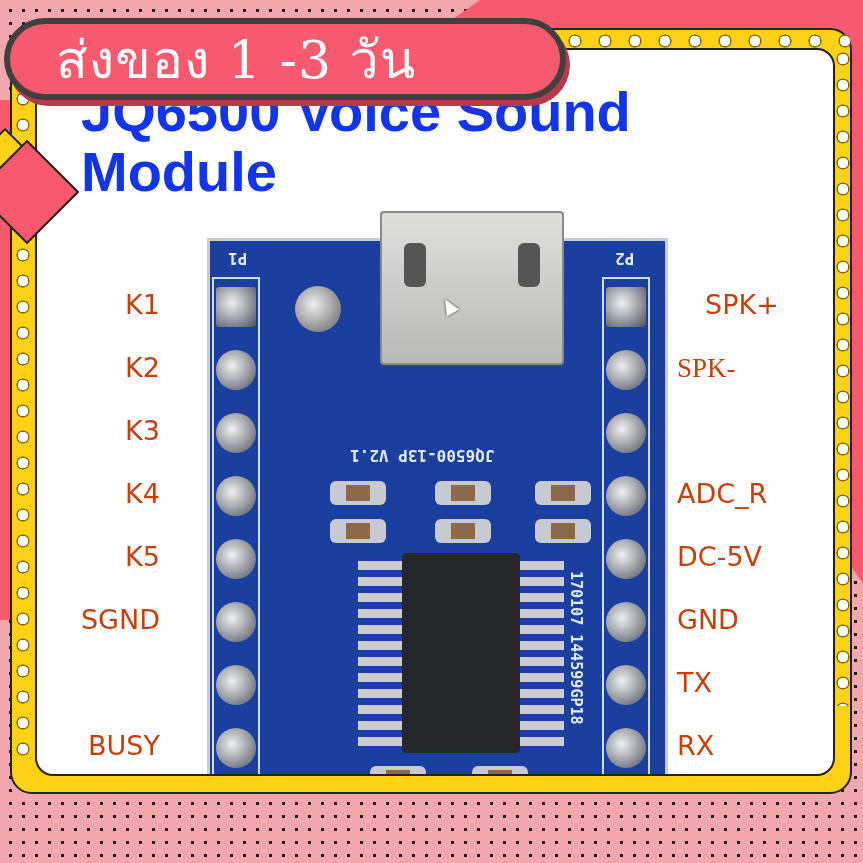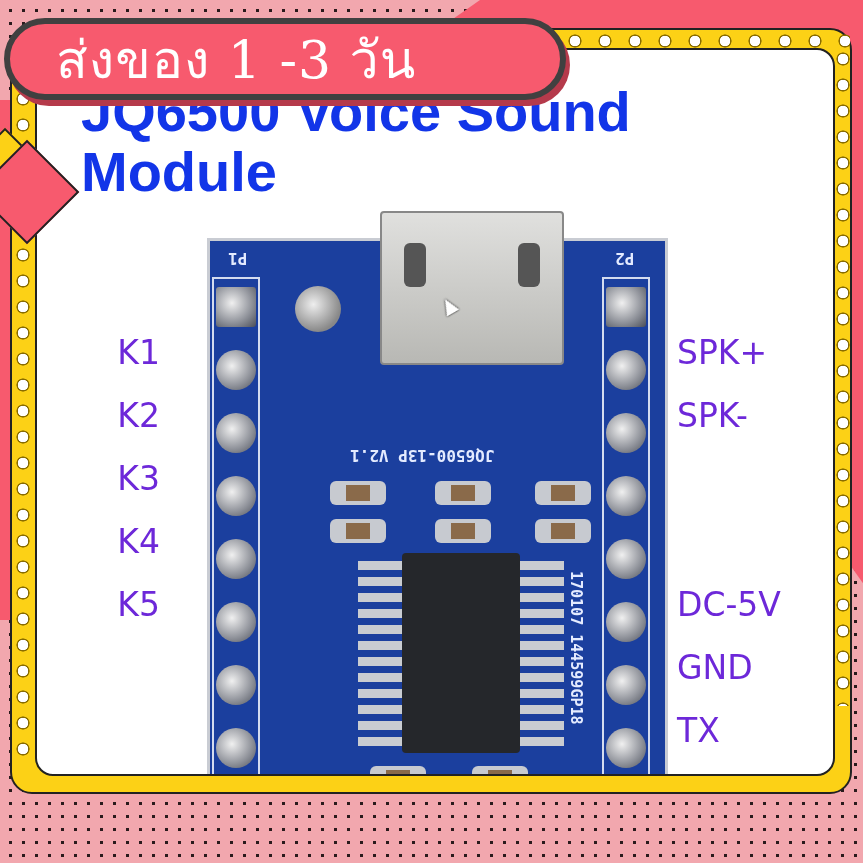--- a/index.html
+++ b/index.html
@@ -22,21 +22,21 @@
   .pcb .hdr{position:absolute;top:36px;width:48px;height:504px;border:2px solid #d4dcf0;box-sizing:border-box;}
   .pin{position:absolute;width:40px;height:40px;border-radius:50%;background:radial-gradient(circle at 40% 40%,#f0f0f0,#8d9098 60%,#4a4e58);left:2px;}
   .pin.sq{border-radius:3px;}
   .usb{position:absolute;left:170px;top:-30px;width:180px;height:150px;background:linear-gradient(#e0e0de,#b8b8b4);border:2px solid #888;border-radius:4px;}
   .usb .slot{position:absolute;top:30px;width:22px;height:44px;background:#555;border-radius:6px;}
   .chip{position:absolute;left:192px;top:312px;width:118px;height:200px;background:#25272b;border-radius:4px;}
   .legs{position:absolute;top:320px;width:44px;height:186px;background-image:repeating-linear-gradient(#c9ccd1 0 9px,transparent 9px 16px);}
   .cap{position:absolute;width:56px;height:24px;background:#c7cad0;border-radius:6px;}
   .cap::after{content:"";position:absolute;left:16px;top:4px;width:24px;height:16px;background:#8a6a4a;}
   .silk{position:absolute;color:#e4ebff;font-size:16px;font-family:"DejaVu Sans Mono",monospace;font-weight:bold;}
-  .lbl{position:absolute;color:#6d28d9;font-size:33px;font-family:"DejaVu Sans",sans-serif;line-height:40px;margin-top:48px;}
+  .lbl{position:absolute;color:#c2410c;font-size:27px;font-family:"DejaVu Sans",sans-serif;line-height:40px;}
   .lbl.l{right:673px;text-align:right;}
   .lbl.r{left:675px;}
   .cursor{position:absolute;left:442px;top:298px;width:0;height:0;border-left:7px solid transparent;border-right:7px solid transparent;border-bottom:16px solid #fff;transform:rotate(-30deg);filter:drop-shadow(0 0 1px #000);}
 </style>
 </head>
 <body>
 
 <div class="dots"></div>
 <div class="red-top2"></div>
 <div class="red-top"></div>
@@ -98,23 +98,26 @@
 
     <div class="cap" style="left:160px;top:525px;"></div>
     <div class="cap" style="left:262px;top:525px;"></div>
   </div>
 
   <div class="lbl l" style="top:235px;">K1</div>
   <div class="lbl l" style="top:298px;">K2</div>
   <div class="lbl l" style="top:361px;">K3</div>
   <div class="lbl l" style="top:424px;">K4</div>
   <div class="lbl l" style="top:487px;">K5</div>
+  <div class="lbl l" style="top:550px;">SGND</div>
+  <div class="lbl l" style="top:676px;">BUSY</div>
 
-  <div class="lbl r" style="top:235px;left:640px;text-align:center;">SPK+</div>
-  <div class="lbl r" style="top:298px;left:640px;">SPK-</div>
+  <div class="lbl r" style="top:235px;left:668px;text-align:center;">SPK+</div>
+  <div class="lbl r" style="top:298px;left:640px;font-family:Liberation Serif, serif;">SPK-</div>
+  <div class="lbl r" style="top:424px;left:640px;">ADC_R</div>
   <div class="lbl r" style="top:487px;left:640px;">DC-5V</div>
   <div class="lbl r" style="top:550px;left:640px;">GND</div>
   <div class="lbl r" style="top:613px;left:640px;text-align:right;">TX</div>
   <div class="lbl r" style="top:676px;left:640px;">RX</div>
 </div>
 
 <div class="diamond-y"></div>
 <div class="diamond"></div>
 
 <div class="banner">

